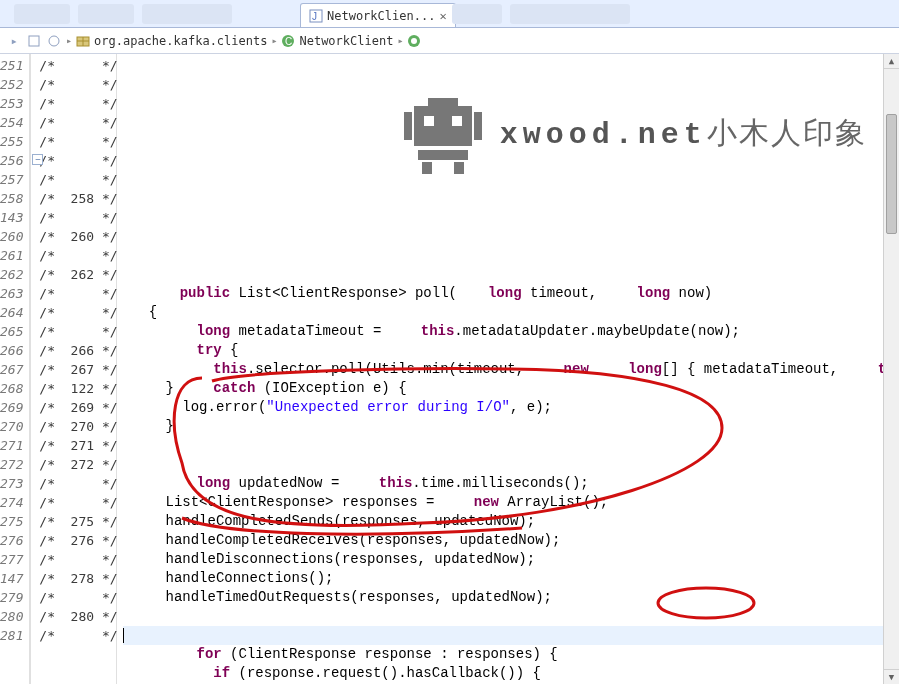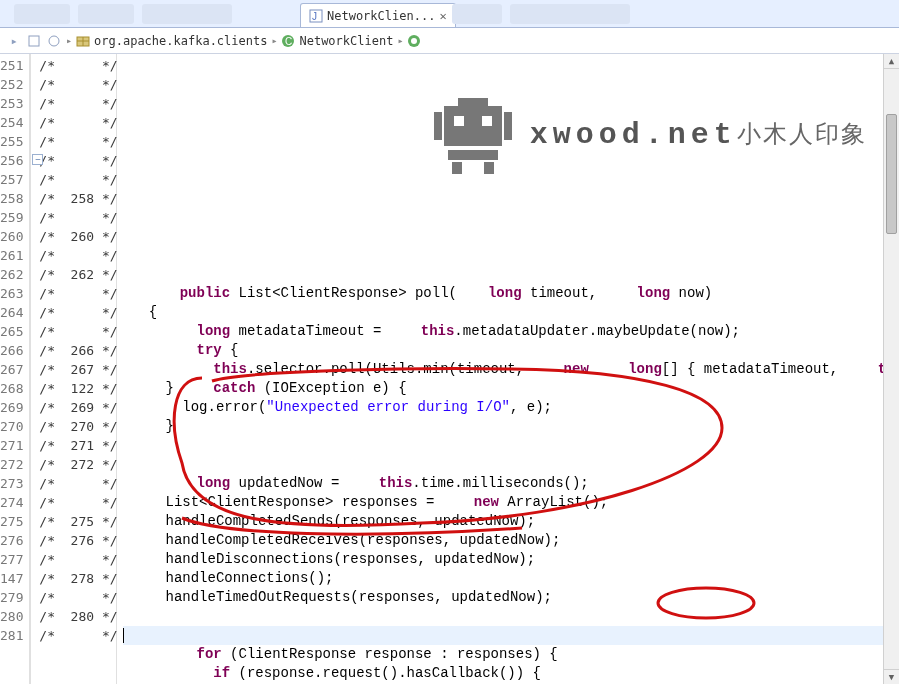--- a/index.html
+++ b/index.html
@@ -65,20 +65,21 @@
     width: 38px;
     text-align: right;
     padding-right: 6px;
     color: #787878;
     background: #fff;
     border-right:1px solid #e0e0e0;
     font-family: Consolas, monospace;
     font-size: 13px;
     line-height: 19px;
     padding-top:2px;
+    font-style:italic;
   }
   .gutter-cov {
     width: 86px;
     background: #fff;
     border-right:1px solid #e0e0e0;
     font-family: Consolas, monospace;
     font-size: 13px;
     color:#3b3b3b;
     line-height: 19px;
     padding-top:2px;
@@ -126,21 +127,21 @@
     top: 0px;
     right: 36px;
     display:flex;
     align-items:center;
     gap:10px;
     pointer-events:none;
   }
   .robot svg { display:block; }
   .wm-text { display:flex; flex-direction:row; }
   .wm-dom { font-size:30px; font-weight:bold; color:#555; letter-spacing:5px;}
-  .wm-cn  { font-size:24px; color:#666; letter-spacing:2px;}
+  .wm-cn  { font-size:30px; color:#666; letter-spacing:2px;}
 
   
   .annot { position:absolute; pointer-events:none; }
   .annot svg path, .annot svg ellipse { stroke:#d01010; stroke-width:3; fill:none; }
 
   .scrollv {
     position:absolute;
     right:0; top:54px; bottom:0;
     width:16px;
     background:#f0f0f0;
@@ -225,21 +226,21 @@
 <div class="editor">
   <div class="gutter-ln" id="gut-ln">
       <div>251</div>
       <div>252</div>
       <div>253</div>
       <div>254</div>
       <div>255</div>
       <div>256</div>
       <div>257</div>
       <div>258</div>
-      <div>259</div>
+      <div>143</div>
       <div>260</div>
       <div>261</div>
       <div>262</div>
       <div>263</div>
       <div>264</div>
       <div>265</div>
       <div>266</div>
       <div>267</div>
       <div>268</div>
       <div>269</div>

